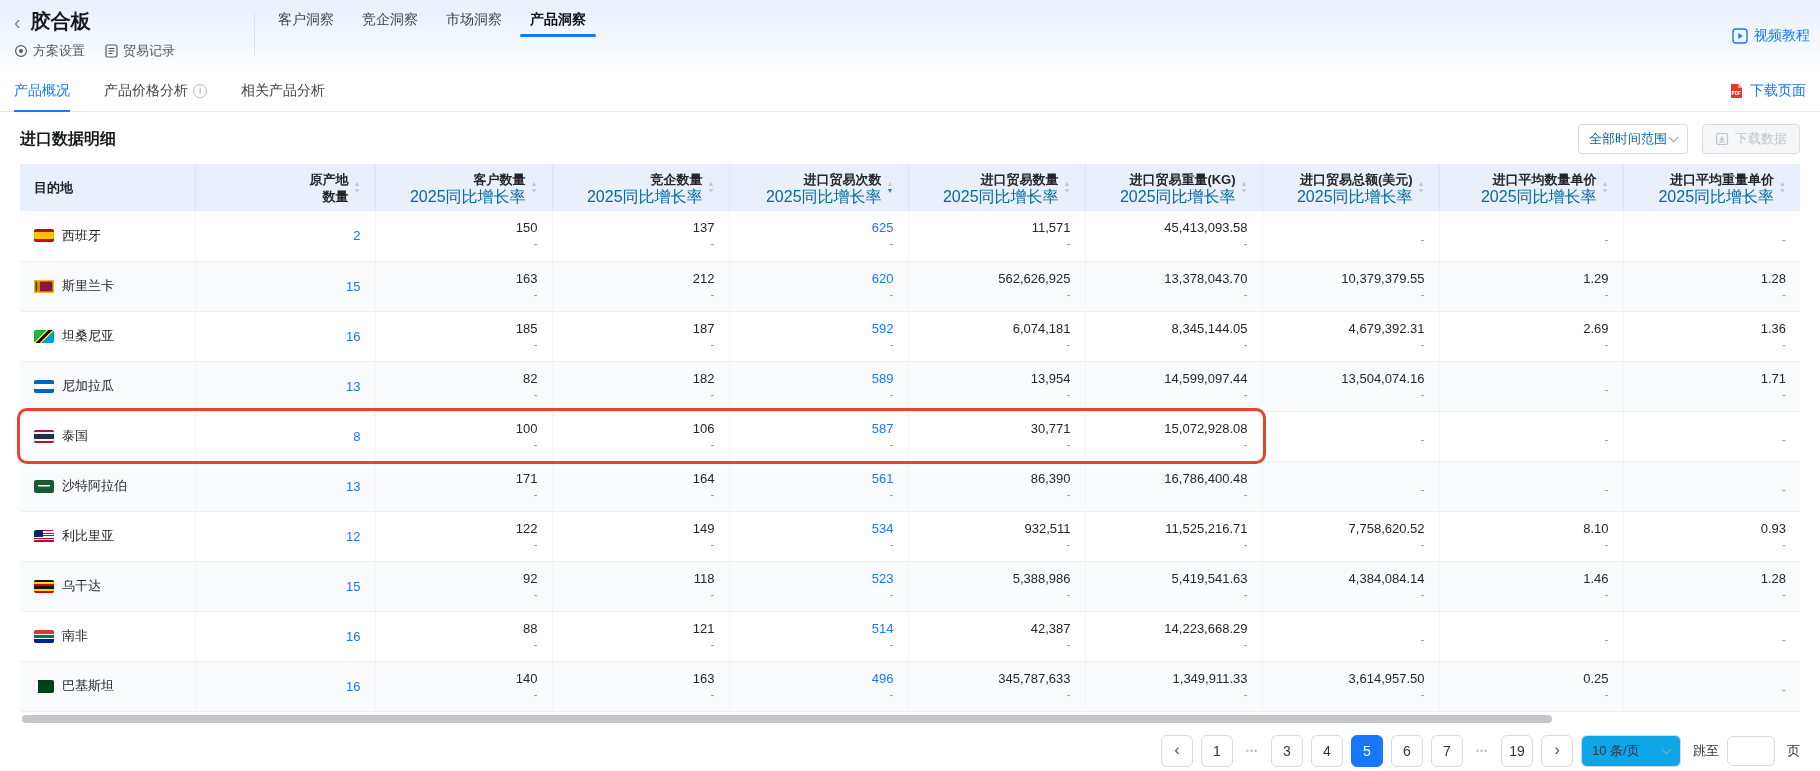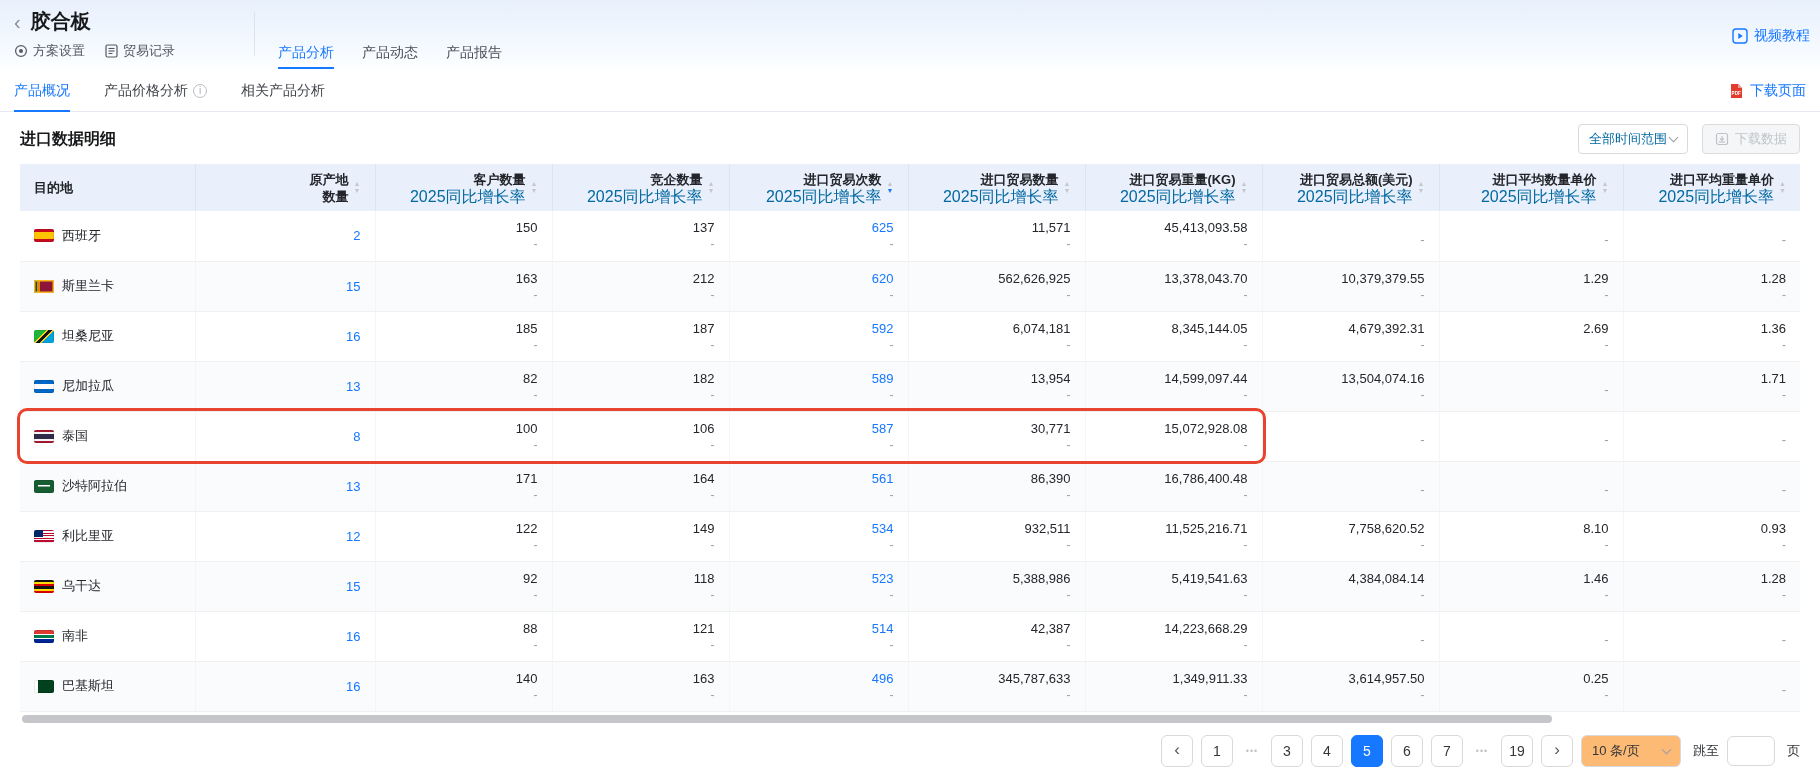--- a/index.html
+++ b/index.html
@@ -86,21 +86,21 @@
 
   .scrollbar{ margin-top:3px; height:8px; width:1780px; position:relative; }
   .scroll-thumb{ position:absolute; left:2px; top:0; height:8px; width:1530px; background:#c4c6c9; border-radius:4px; }
 
   
   .pagination{ display:flex; align-items:center; justify-content:flex-end; gap:8px; margin-top:12px; }
   .page-btn{ min-width:32px; height:32px; padding:0 4px; border:1px solid #d9d9d9; border-radius:6px; background:#fff; display:flex; align-items:center; justify-content:center; font-size:14px; color:#33353a; cursor:pointer; }
   .page-btn.arrow{ font-size:17px; color:#55585e; padding-bottom:2px; }
   .page-btn.active{ background:var(--blue); border-color:var(--blue); color:#fff; }
   .page-ellipsis{ min-width:22px; text-align:center; color:#c0c3c8; font-size:9px; letter-spacing:1px; }
-  .page-size{ width:100px; height:32px; border:1px solid #d9d9d9; border-radius:6px; background:#fdba74; display:flex; align-items:center; justify-content:space-between; padding:0 10px; font-size:13px; color:#33353a; cursor:pointer;text-align:right; }
+  .page-size{ width:100px; height:32px; border:1px solid #d9d9d9; border-radius:6px; background:#0ea5e9; display:flex; align-items:center; justify-content:space-between; padding:0 10px; font-size:13px; color:#33353a; cursor:pointer;text-align:right; }
   .jump-label{ font-size:13px; color:#33353a; margin-left:4px; }
   .jump-input{ width:48px; height:30px; border:1px solid #d9d9d9; border-radius:6px; outline:none; padding:0 6px; font-size:13px; }
 </style>
 </head>
 <body>
 
 <div class="topbar">
   <div class="brand-row">
     <span class="back-chevron">‹</span>
     <span class="brand-title">胶合板</span>
@@ -117,24 +117,25 @@
       <svg width="13" height="14" viewBox="0 0 13 14">
           <rect x="1" y="1" width="11" height="12" rx="1.5" fill="none" stroke="#55585e" stroke-width="1.2"></rect>
           <line x1="3.5" y1="4.5" x2="9.5" y2="4.5" stroke="#55585e" stroke-width="1.1"></line>
           <line x1="3.5" y1="7" x2="9.5" y2="7" stroke="#55585e" stroke-width="1.1"></line>
           <line x1="3.5" y1="9.5" x2="7.5" y2="9.5" stroke="#55585e" stroke-width="1.1"></line>
         </svg>
       <span>贸易记录</span>
     </span>
   </div>
   <div class="v-divider"></div>
-  <div class="sub-tabs">
-    <div class="sub-tab active">产品分析</div>
-    <div class="sub-tab">产品动态</div>
-    <div class="sub-tab">产品报告</div>
+  <div class="main-tabs">
+    <div class="main-tab">客户洞察</div>
+    <div class="main-tab">竞企洞察</div>
+    <div class="main-tab">市场洞察</div>
+    <div class="main-tab active">产品洞察</div>
   </div>
   <div class="video-link">
     <svg width="16" height="16" viewBox="0 0 16 16">
         <rect x="1" y="1" width="14" height="14" rx="3" fill="none" stroke="#1677ff" stroke-width="1.4"></rect>
         <path d="M6.3 5l4.4 3-4.4 3z" fill="#1677ff"></path>
       </svg>
     <span>视频教程</span>
   </div>
 </div>
 

